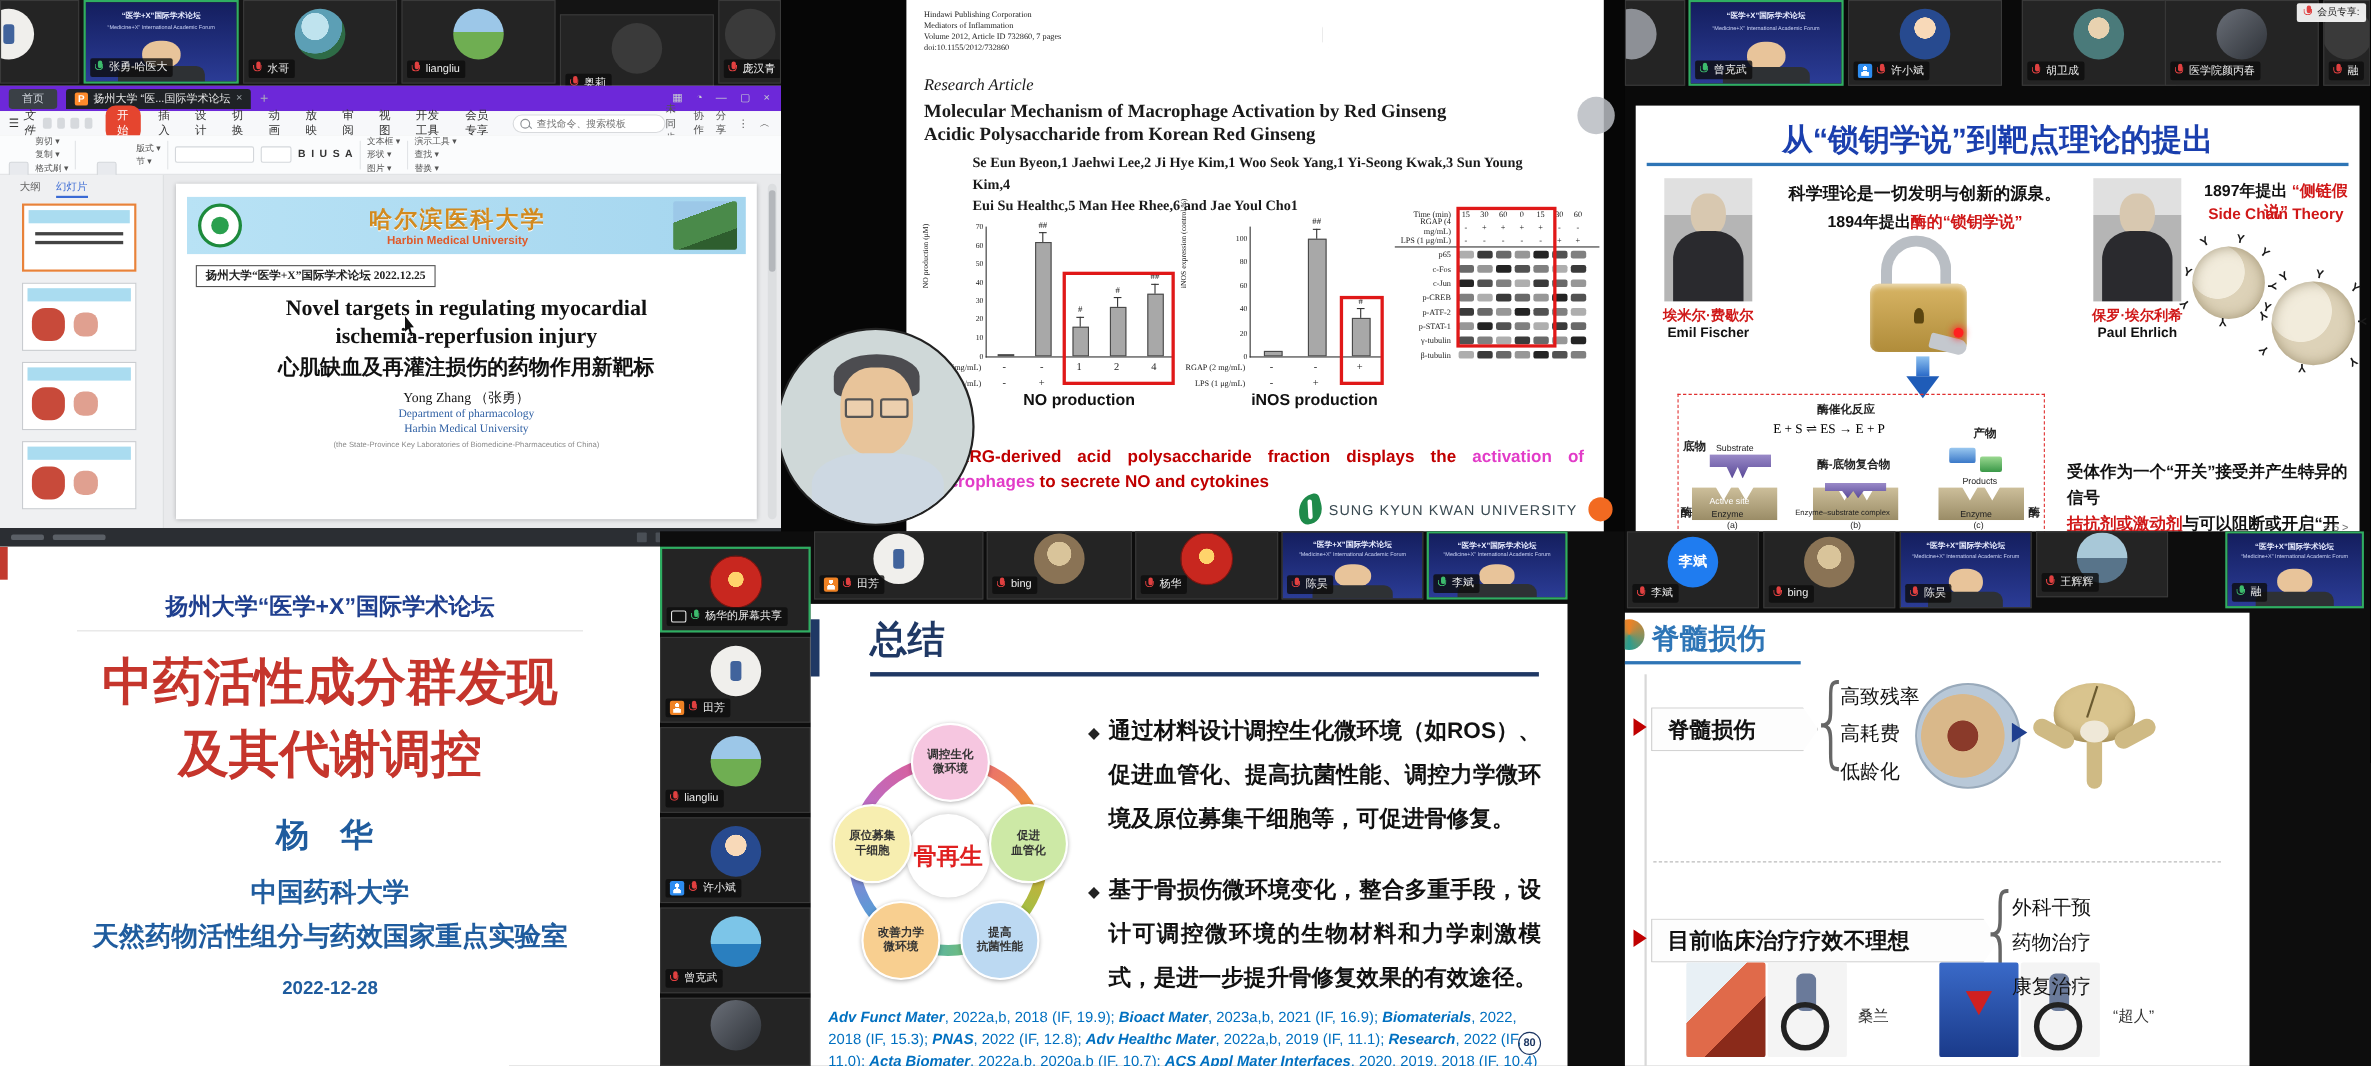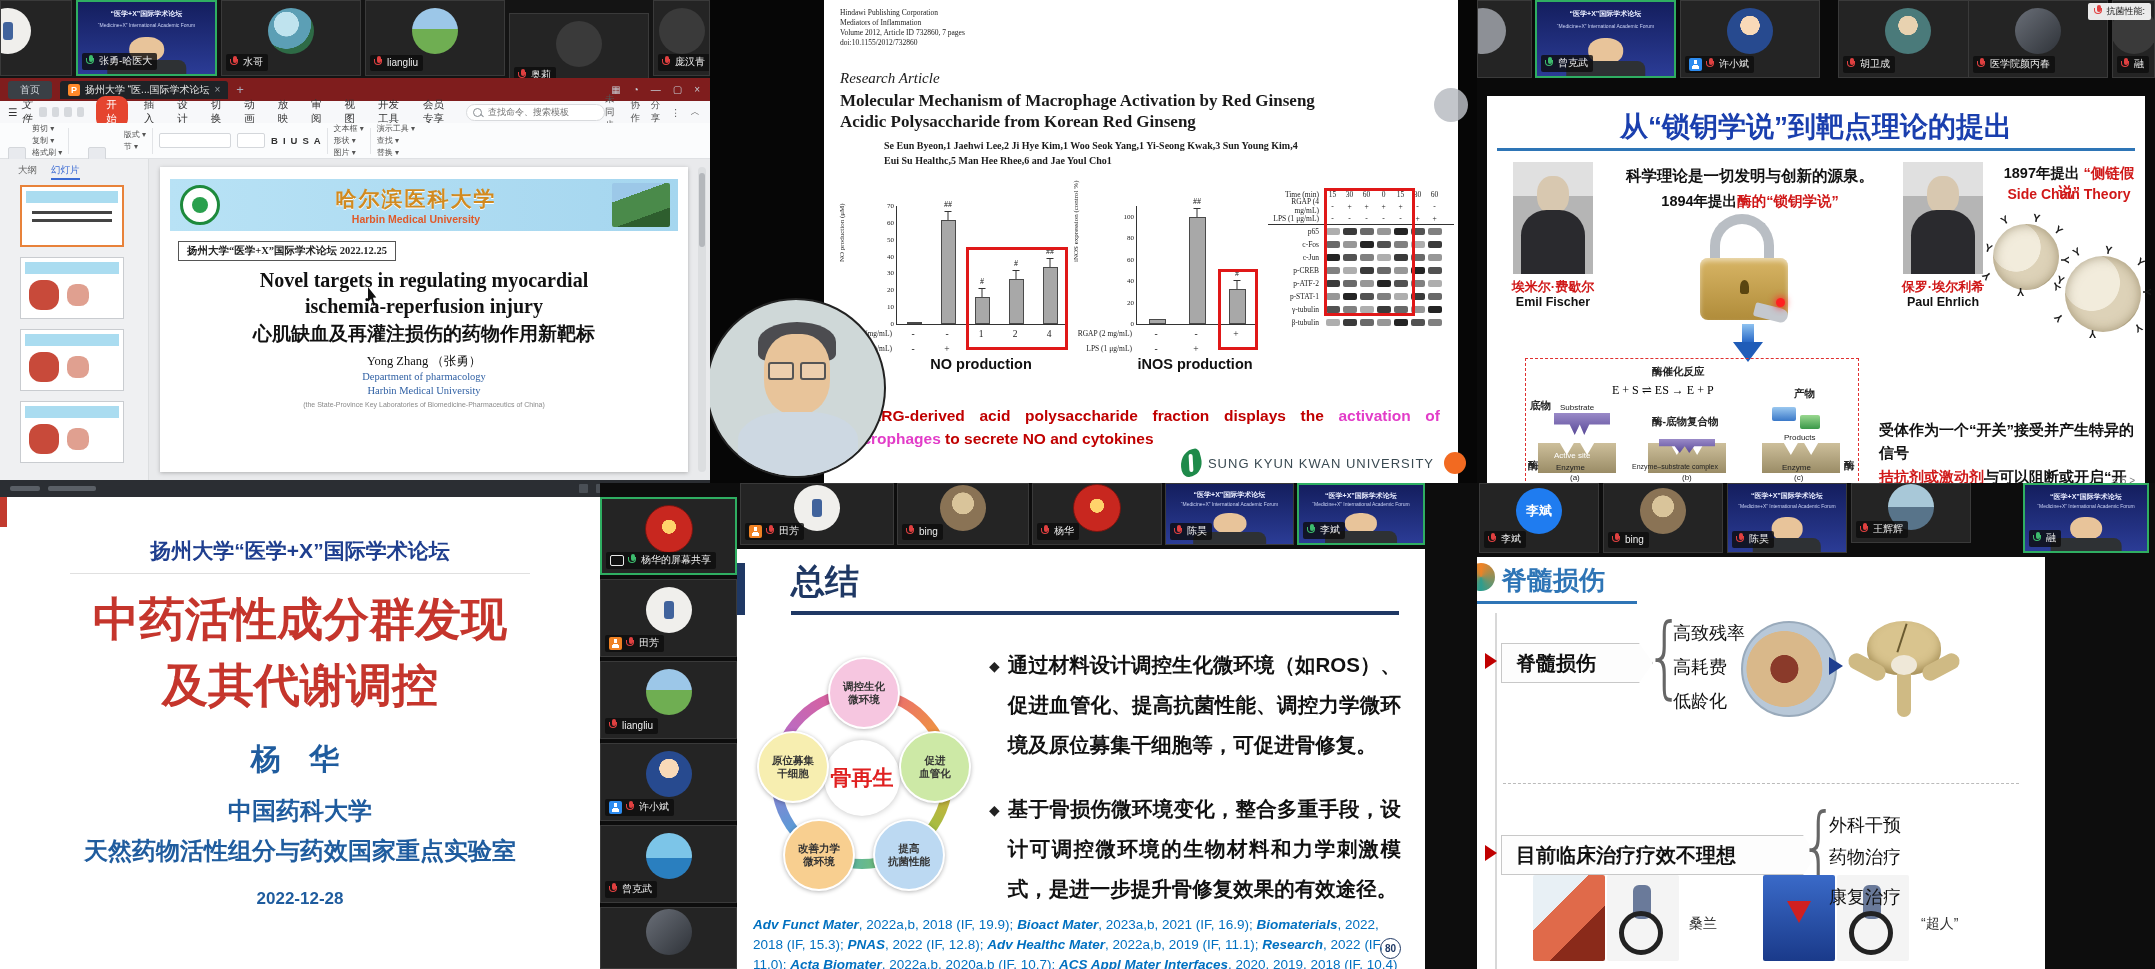--- a/index.html
+++ b/index.html
@@ -49,21 +49,21 @@
   .shic{width:12px;height:9px;border:1.5px solid #e8e8e8;border-radius:2px;display:inline-block;flex:none;}
   .speakpill{position:absolute;background:rgba(245,245,245,.95);color:#222;font-size:9px;
      display:flex;align-items:center;gap:3px;padding:2px 6px;border-radius:2px;z-index:5;}
   
   .cursor{position:absolute;width:13px;height:19px;background:#111;z-index:40;
      clip-path:polygon(0 0,0 78%,25% 62%,42% 100%,55% 94%,38% 57%,64% 55%);}
   .cursor.w{background:#fff;filter:drop-shadow(0 0 1px #000);}
   
   #pA{left:0;top:0;width:710px;height:497px;background:#141414;}
   #wps{position:absolute;left:0;top:78px;width:710px;height:419px;background:#e9eaec;}
-  .tbar{position:absolute;left:0;top:0;width:100%;height:23px;background:#7f1d1d;display:flex;align-items:center;}
+  .tbar{position:absolute;left:0;top:0;width:100%;height:23px;background:#6d28d9;display:flex;align-items:center;}
   .home-tab{margin-left:8px;background:#3a4046;color:#cfd4da;font-size:10px;padding:2px 12px;border-radius:3px;}
   .doc-tab{margin-left:8px;background:#1f2226;color:#e6e6e6;font-size:10px;padding:2px 8px;border-radius:3px 3px 0 0;
      display:flex;align-items:center;gap:5px;max-width:210px;}
   .docic{width:12px;height:12px;background:#ff8a2b;border-radius:2px;color:#fff;font-size:9px;font-weight:bold;
      display:inline-flex;align-items:center;justify-content:center;flex:none;}
   .tabx{color:#9aa0a6;font-size:10px;}
   .newtab{color:#aab;font-size:13px;margin-left:8px;}
   .winbtns{margin-left:auto;display:flex;gap:12px;color:#c6cbd2;font-size:10px;padding-right:10px;align-items:center;}
   .mbar{position:absolute;left:0;top:23px;width:100%;height:22px;background:#f7f8fa;border-bottom:1px solid #e3e4e6;
      display:flex;align-items:center;font-size:10.5px;color:#333;}
@@ -128,21 +128,21 @@
   .t-dept{position:absolute;left:0;width:100%;text-align:center;font-size:10.5px;color:#2e5fa3;
      font-family:"Liberation Serif","DejaVu Serif",serif;}
   .t-note{position:absolute;left:0;width:100%;text-align:center;font-size:7px;color:#8a8a8a;}
   
   #pB{left:710px;top:0;width:767px;height:497px;background:#060606;}
   #pB .page{position:absolute;left:114px;top:0;width:634px;height:497px;background:#fff;
      font-family:"Liberation Serif","DejaVu Serif",serif;color:#1a1a1a;}
   .publine{font-size:7.5px;line-height:1.35;}
   .rart{position:absolute;left:16px;top:70px;font-style:italic;font-size:15px;}
   .ptitle{position:absolute;left:16px;top:90px;font-size:17px;font-weight:bold;line-height:1.25;width:560px;}
-  .pauth{position:absolute;left:60px;top:138px;font-size:10px;font-weight:bold;line-height:1.5;width:520px;}
+  .pauth{position:absolute;left:60px;top:138px;font-size:13px;font-weight:bold;line-height:1.5;width:520px;}
   .chart{position:absolute;font-family:"Liberation Serif","DejaVu Serif",serif;}
   .c-ylab{position:absolute;left:-2px;top:70px;transform:rotate(-90deg);transform-origin:left top;font-size:7px;white-space:nowrap;}
   .c-plot{position:absolute;top:14px;border-left:1px solid #333;border-bottom:1px solid #333;box-sizing:content-box;}
   .c-tick{position:absolute;right:100%;padding-right:3px;font-size:7px;line-height:8px;}
   .c-bar{position:absolute;bottom:0;background:#a8a8a8;border:1px solid #4a4a4a;box-sizing:border-box;}
   .c-whisk{position:absolute;width:1px;height:9px;background:#333;transform:translate(-0.5px,0);}
   .c-whisk::before{content:"";position:absolute;left:-3px;top:0;width:7px;height:1px;background:#333;}
   .c-sig{position:absolute;text-align:center;font-size:8px;}
   .c-xrows{position:absolute;left:0;}
   .c-xrow{display:flex;height:15px;align-items:center;}
@@ -869,21 +869,21 @@
         <div class="thumb" style="left: 635px; top: 0px; width: 43px; height: 78px;">
           <div class="av av-dark"></div>
           <div class="nametag">
             <span class="mic muted"></span>
             <span class="nm">融</span>
           </div>
         </div>
       </div>
     <div class="speakpill" style="right:4px;top:3px">
       <span class="mic muted"></span>
-      <span>抗菌性能:</span>
+      <span>会员专享:</span>
     </div>
     <div class="cslide">
       <div class="c-title">从“锁钥学说”到靶点理论的提出</div>
       <div class="c-rule"></div>
 
       <div class="portrait" style="left:26px;top:66px"></div>
       <div class="p-cap-cn" style="left:6px;top:182px">埃米尔·费歇尔</div>
       <div class="p-cap-en" style="left:6px;top:199px">Emil Fischer</div>
 
       <div class="c-cent1">科学理论是一切发明与创新的源泉。</div>

